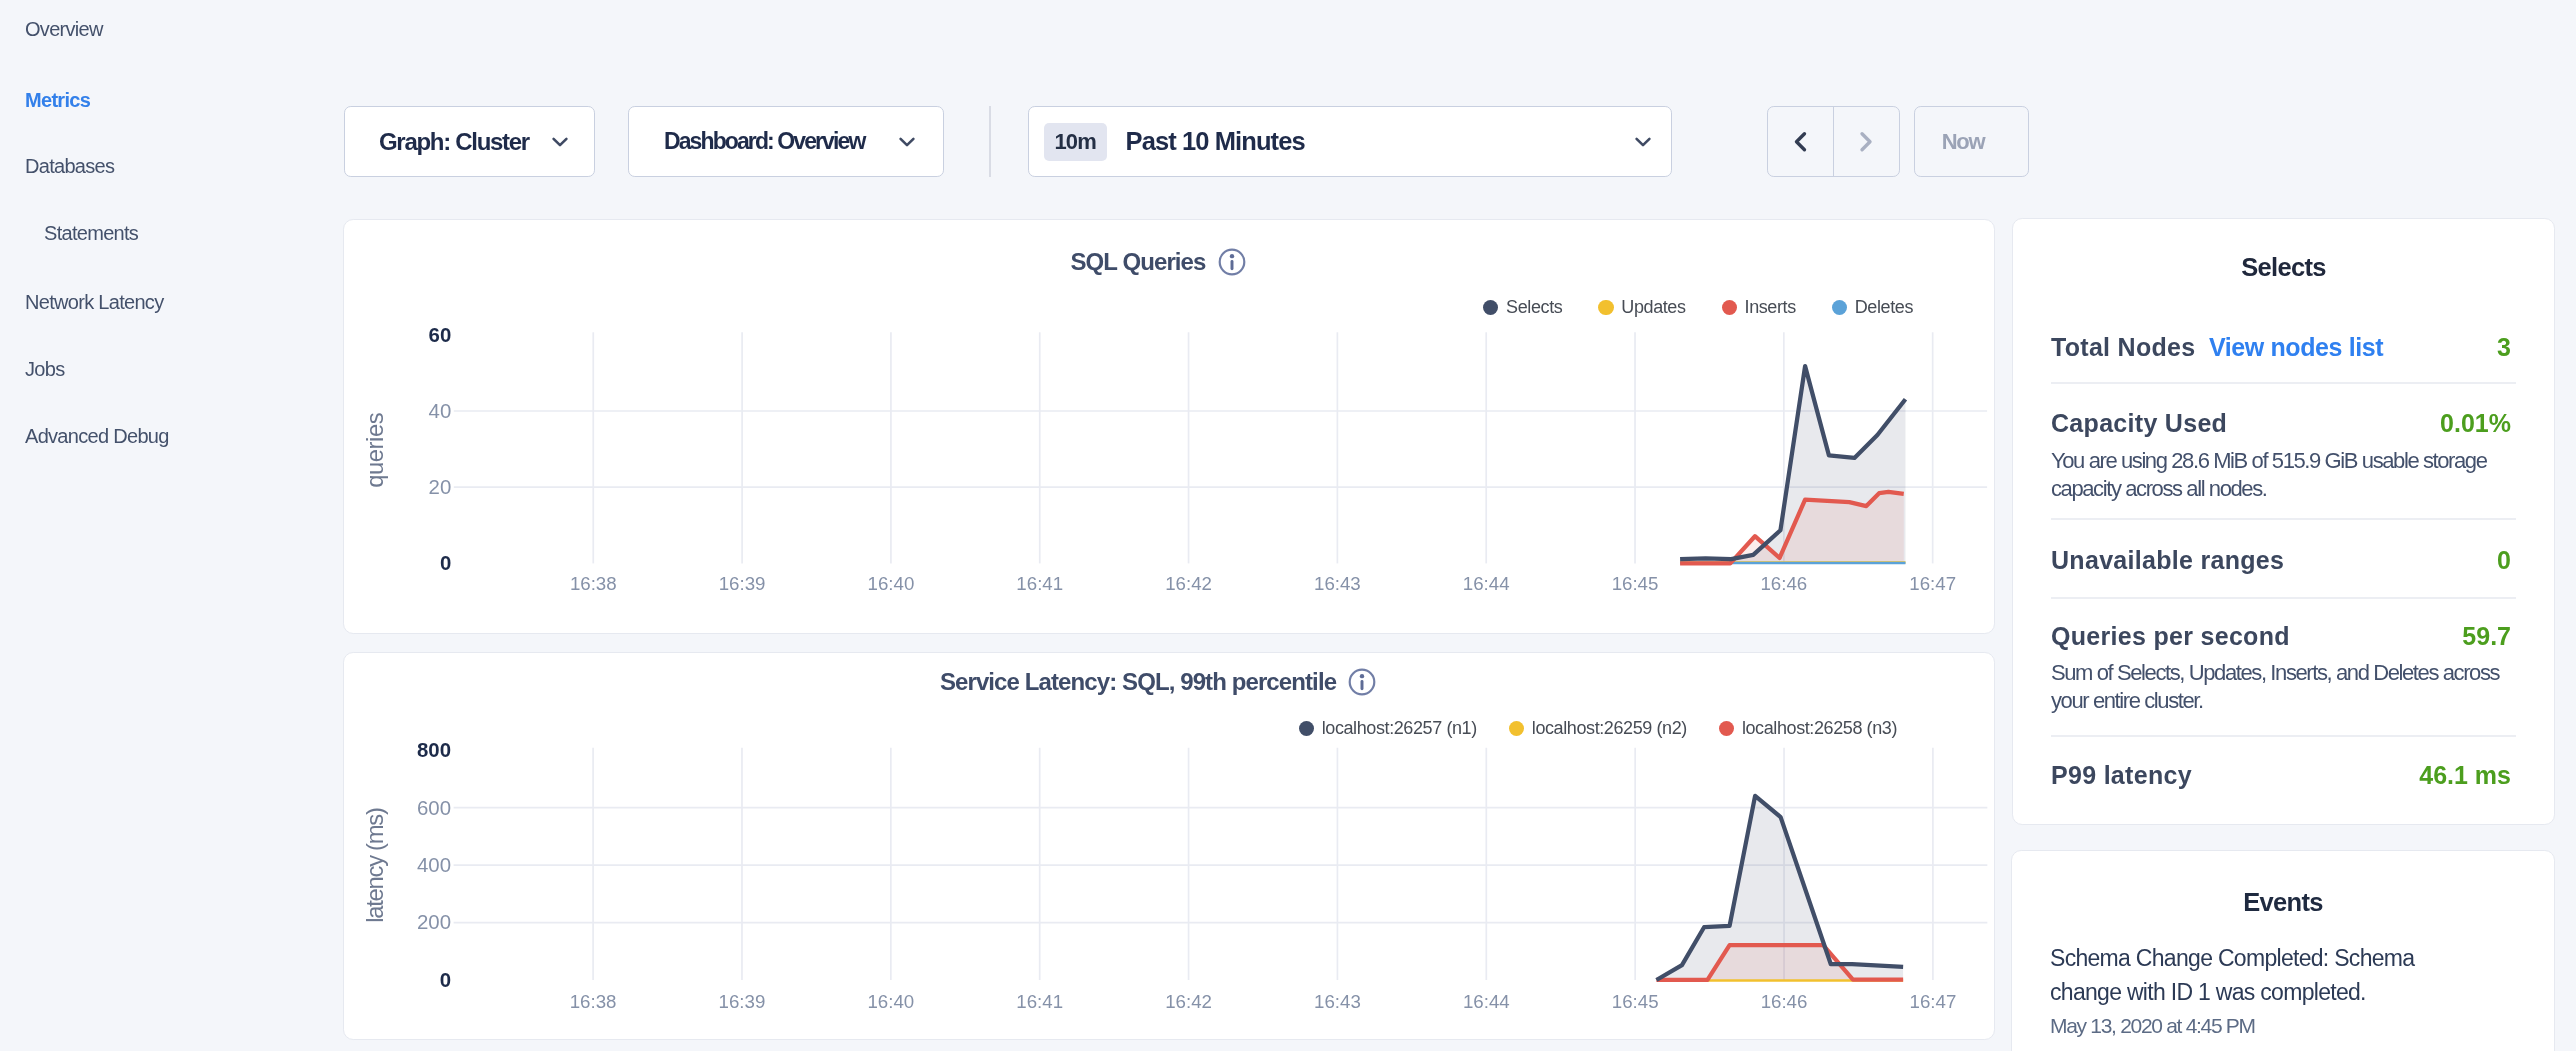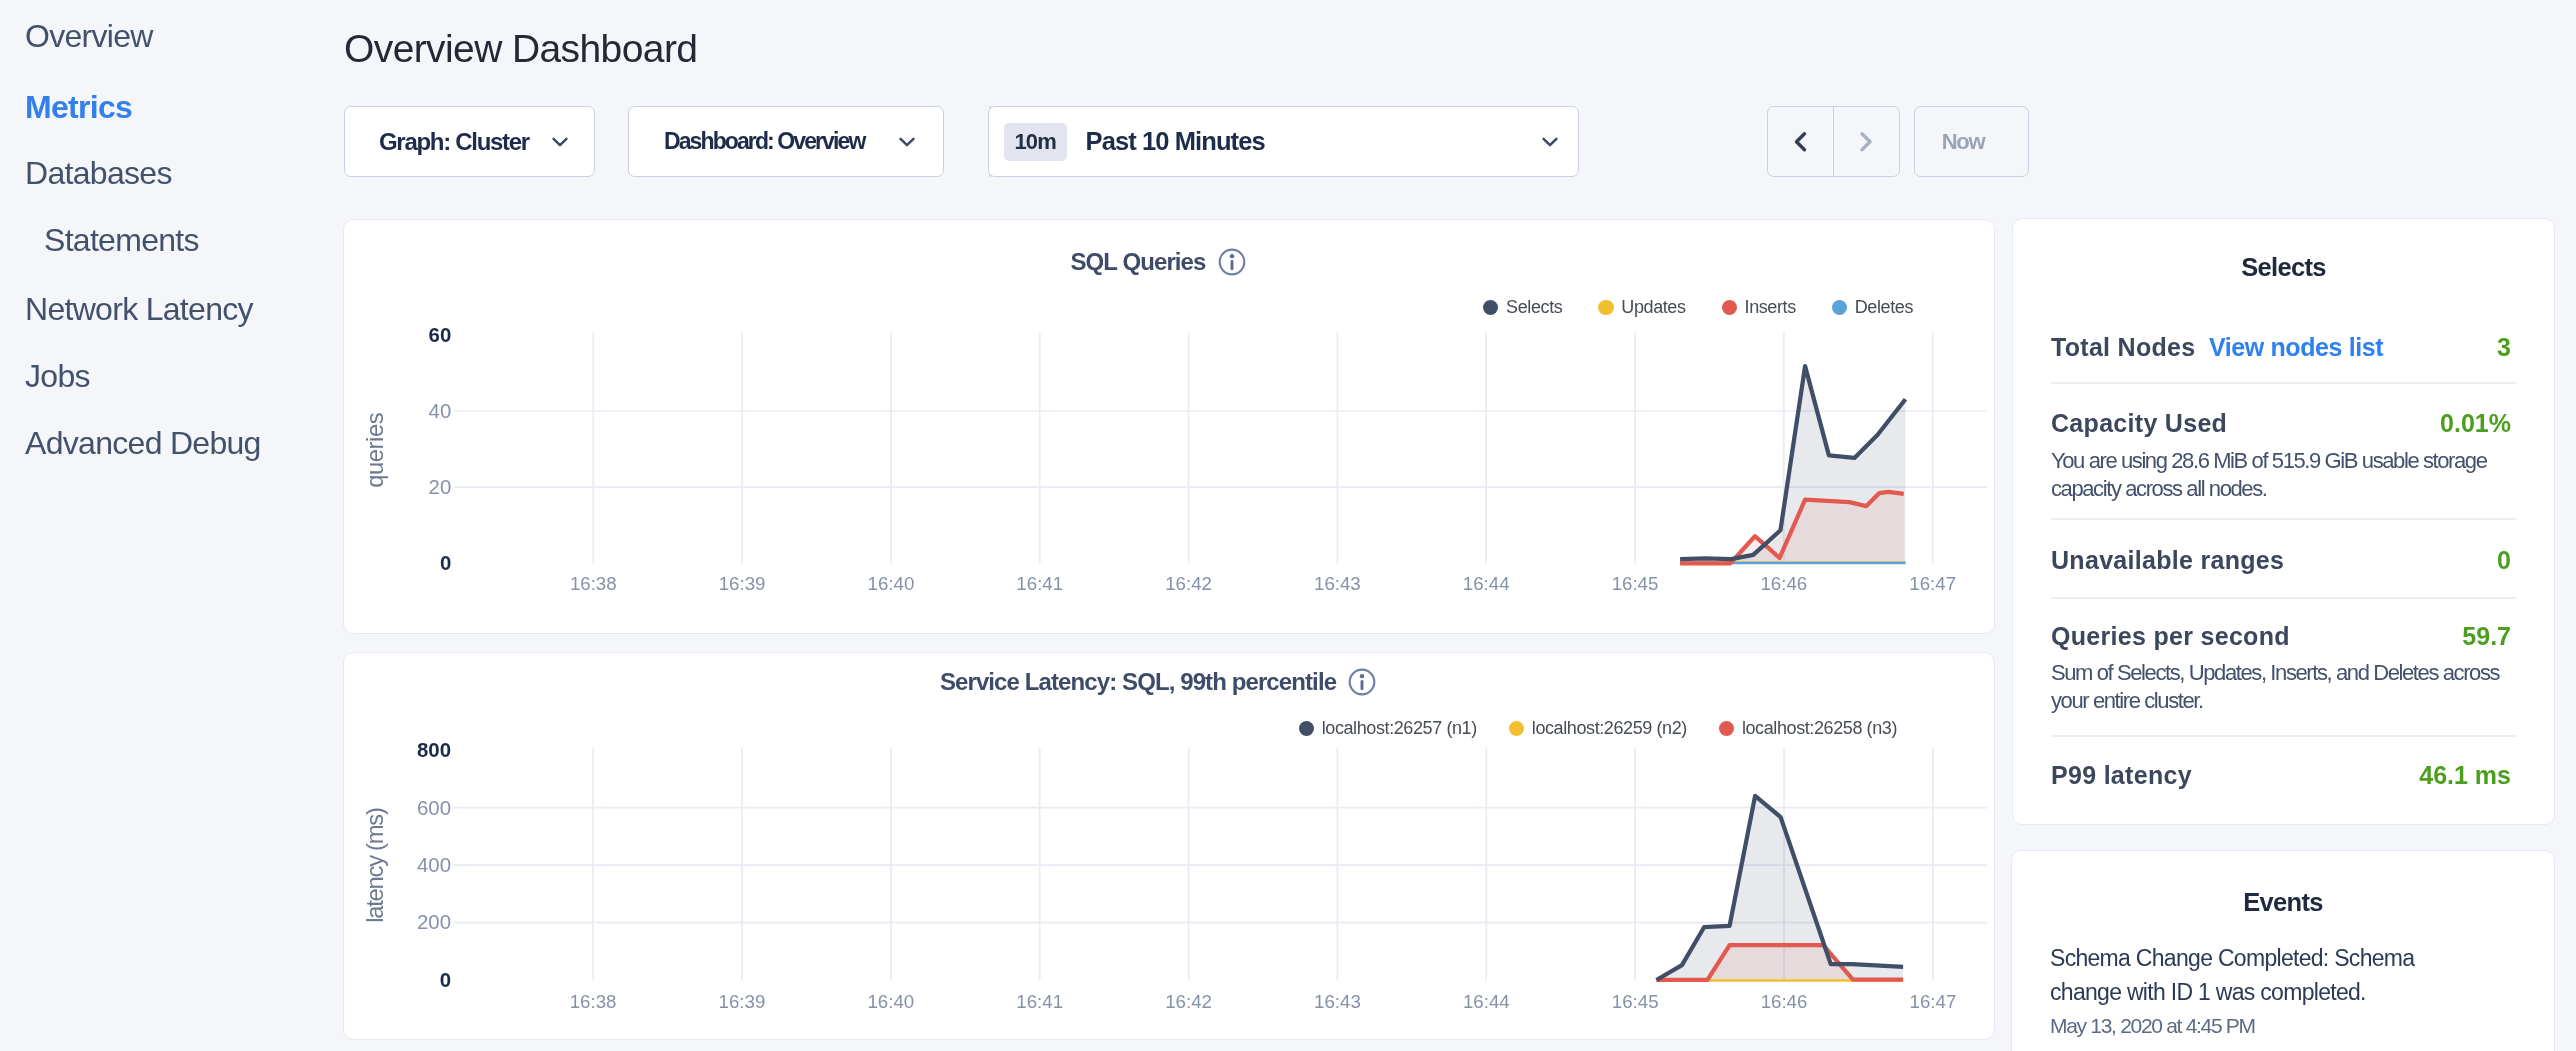--- a/index.html
+++ b/index.html
@@ -1,20 +1,20 @@
 <!DOCTYPE html>
 <html style="font-size:13.6px"><head>
 <meta charset="utf-8">
 <style>
   * { margin:0; padding:0; box-sizing:border-box; }
   html,body { width:2576px; height:1051px; background:#f4f6fa; font-family:"Liberation Sans", sans-serif; overflow:hidden; }
   #page { position:relative; width:2576px; height:1051px; }
   .abs { position:absolute; }
   .card { position:absolute; background:#fff; border:1.7px solid #e6e9f0; border-radius:10.2px; }
-  .navitem { position:absolute; left:25px; font-size:32px; letter-spacing:-0.7px; color:#44516b; white-space:nowrap; }
+  .navitem { position:absolute; left:25px; font-size:20px; letter-spacing:-0.7px; color:#44516b; white-space:nowrap; }
   .ctrl { position:absolute; top:106px; height:71px; border:1.7px solid #c9d0e0; border-radius:6.8px; display:flex; align-items:center; white-space:nowrap; }
   .ctrl-white { background:#fff; }
   .ctrl-text { font-size:24px; font-weight:bold; color:#1f2b4a; letter-spacing:-1.3px; }
   .legend { position:absolute; display:flex; align-items:center; justify-content:flex-end; }
   .litem { display:flex; align-items:center; }
   .ldot { width:15.3px; height:15.3px; border-radius:50%; margin-right:7.7px; flex:none; }
   .ltext { font-size:18px; letter-spacing:-0.4px; color:#474c55; white-space:nowrap; }
   .sumhead { position:absolute; font-size:25px; font-weight:bold; color:#3c475e; letter-spacing:0.3px; white-space:nowrap; }
   .sumval { position:absolute; right:43px; font-size:25px; font-weight:bold; color:#4c9e1e; }
   .sumdesc { position:absolute; left:38px; font-size:22px; letter-spacing:-1.4px; color:#43506b; line-height:28px; }
@@ -26,37 +26,36 @@
 <div id="page">
 
   <div class="navitem" style="top:18px;">Overview</div>
   <div class="navitem" style="top:89px; color:#3380ea; font-weight:bold;">Metrics</div>
   <div class="navitem" style="top:155px;">Databases</div>
   <div class="navitem" style="top:222px;margin-left:19px;">Statements</div>
   <div class="navitem" style="top:291px;">Network Latency</div>
   <div class="navitem" style="top:358px;">Jobs</div>
   <div class="navitem" style="top:425px;">Advanced Debug</div>
 
-  <div class="abs" style="left:344px; top:27px; font-size:39px; letter-spacing:-0.6px; color:#242a35;">Overview Dashboard</div>
 
   <div class="ctrl ctrl-white" style="left:344px; width:251px;">
     <span class="ctrl-text" style="margin-left:34px;">Graph: Cluster</span>
     <svg width="22" height="22" viewBox="0 0 24 24" fill="none" style="position:absolute; right:23px;">
         <path d="M5 8.5 L12 15.5 L19 8.5" stroke="#3f4a63" stroke-width="2.8" stroke-linecap="round" stroke-linejoin="round"></path>
       </svg>
   </div>
   <div class="ctrl ctrl-white" style="left:628px; width:316px;">
     <span class="ctrl-text" style="margin-left:35px; letter-spacing:-1.9px; font-size:23px;">Dashboard: Overview</span>
     <svg width="22" height="22" viewBox="0 0 24 24" fill="none" style="position:absolute; right:25.5px;">
         <path d="M5 8.5 L12 15.5 L19 8.5" stroke="#3f4a63" stroke-width="2.8" stroke-linecap="round" stroke-linejoin="round"></path>
       </svg>
   </div>
   <div class="abs" style="left:989px; top:106px; width:1.7px; height:71px; background:#d9dce5;"></div>
 
-  <div class="ctrl ctrl-white" style="left:988px; width:591px;">
+  <div class="ctrl ctrl-white" style="left:1028px; width:644px;">
     <span style="margin-left:14.5px; background:#e2e5f0; border-radius:5.1px; padding:6px 11px; font-size:22px; font-weight:bold; color:#242f45; letter-spacing:-0.9px;">10m</span>
     <span class="ctrl-text" style="margin-left:18.7px; font-size:25.5px; letter-spacing:-0.9px;">Past 10 Minutes</span>
     <svg width="22" height="22" viewBox="0 0 24 24" fill="none" style="position:absolute; right:17px;">
         <path d="M5 8.5 L12 15.5 L19 8.5" stroke="#3f4a63" stroke-width="2.8" stroke-linecap="round" stroke-linejoin="round"></path>
       </svg>
   </div>
 
   <div class="ctrl" style="left:1767px; width:133px;">
     <div style="width:66px; height:100%; display:flex; align-items:center; justify-content:center; border-right:1.7px solid #c9d0e0;">
       <svg width="25.5" height="25.5" viewBox="0 0 24 24" fill="none">

